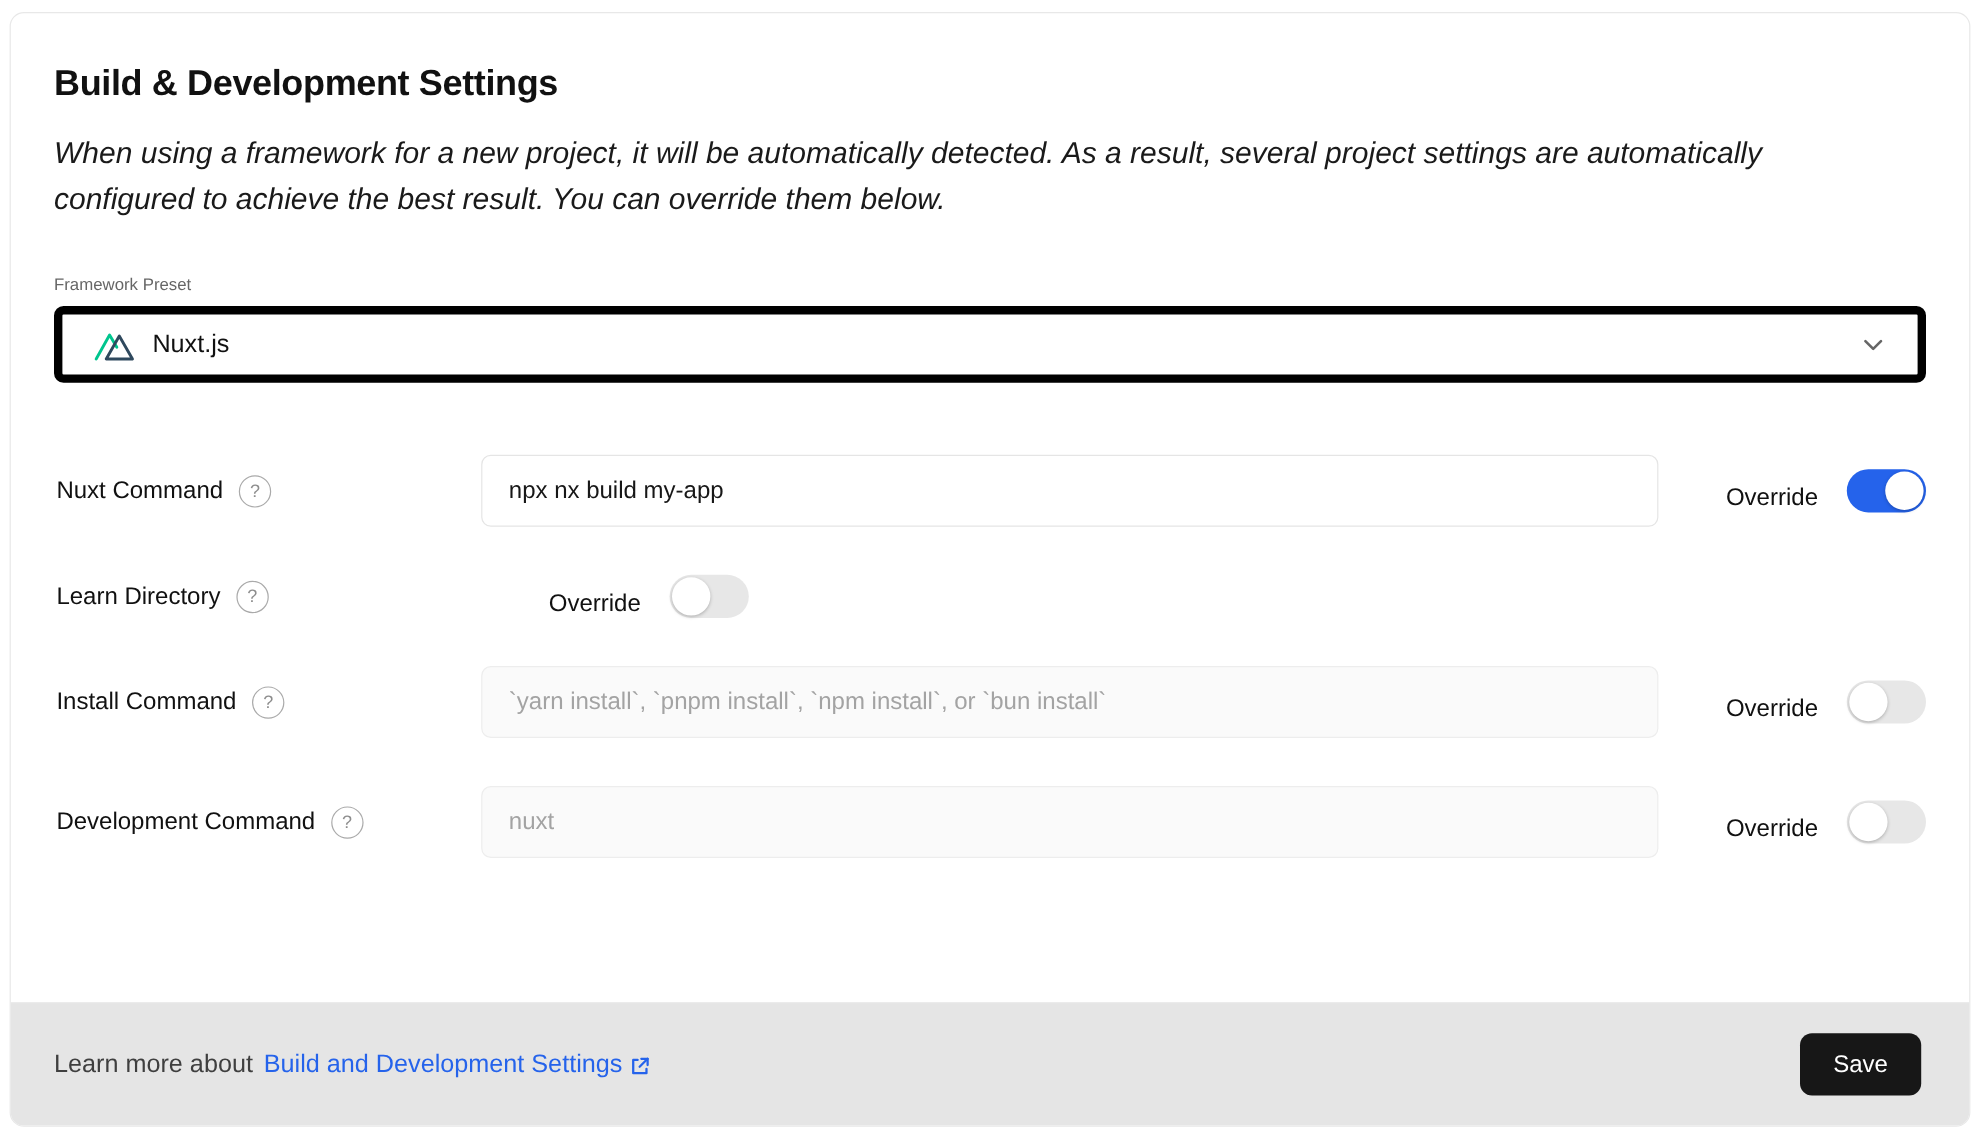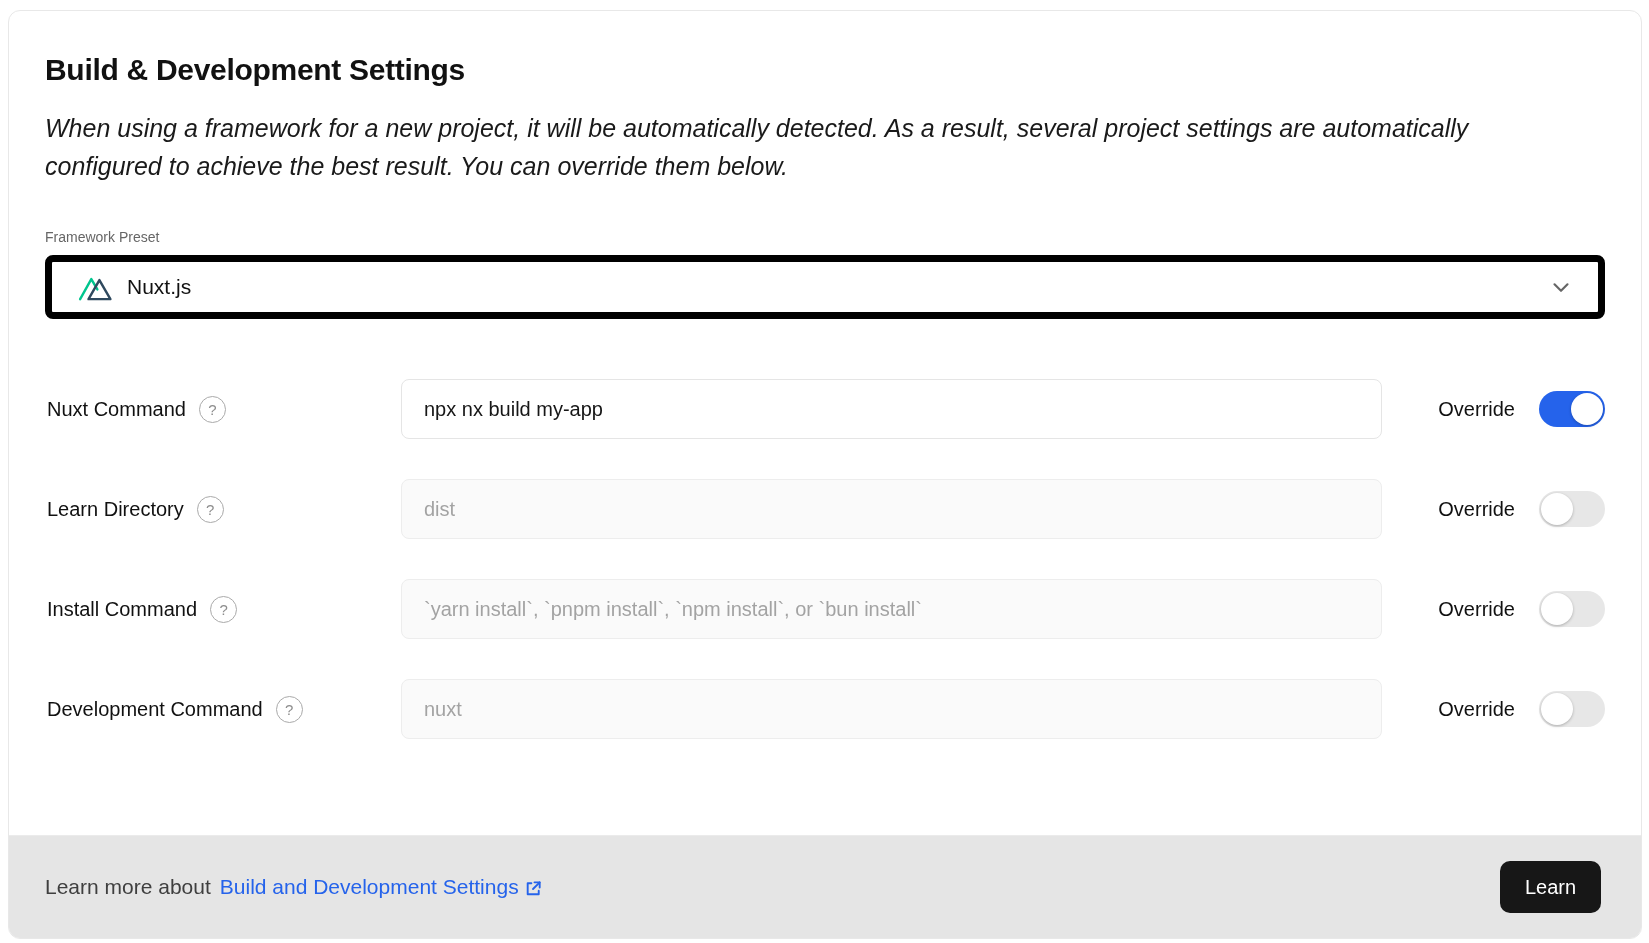--- a/index.html
+++ b/index.html
@@ -109,21 +109,21 @@
   }
   .text-input::placeholder { color: #a3a3a3; }
   .text-input.disabled {
     background: #fafafa;
     border-color: #ededed;
   }
   .override-wrap {
     flex: none;
     width: 223px;
     display: flex;
-    align-items: center;
+    align-items: flex-end;
     justify-content: flex-end;
     gap: 24px;
   }
   .override-label {
     font-size: 20px;
     font-weight: 500;
     color: #111111;
   }
   .toggle {
     width: 66px; height: 36px;
@@ -220,21 +220,20 @@
               <div class="knob"></div>
             </div>
         </div>
       </div>
 
       <div class="setting-row">
         <div class="row-label">
           <span>Learn Directory</span>
           <span class="help-icon">?</span>
         </div>
-        <input class="text-input disabled" type="text" placeholder="dist" style="">
         <div class="override-wrap">
           <span class="override-label">Override</span>
           <div class="toggle off">
               <div class="knob"></div>
             </div>
         </div>
       </div>
 
       <div class="setting-row">
         <div class="row-label">
@@ -272,15 +271,15 @@
       <span>Learn more about</span>
       <a class="footer-link">
         <span>Build and Development Settings</span>
         <svg class="external-icon" viewBox="0 0 16 16" fill="none">
           <path d="M6.2 3.6 H3.1 V12.9 H12.4 V9.8" stroke="#2563eb" stroke-width="1.6" stroke-linecap="round" stroke-linejoin="round"></path>
           <path d="M8.8 2.8 H13.2 V7.2" stroke="#2563eb" stroke-width="1.6" stroke-linecap="round" stroke-linejoin="round"></path>
           <path d="M13.2 2.8 L7.6 8.4" stroke="#2563eb" stroke-width="1.6" stroke-linecap="round"></path>
         </svg>
       </a>
     </div>
-    <button class="save-button">Learn</button>
+    <button class="save-button">Save</button>
   </div>
 </div>
 
 </body></html>

